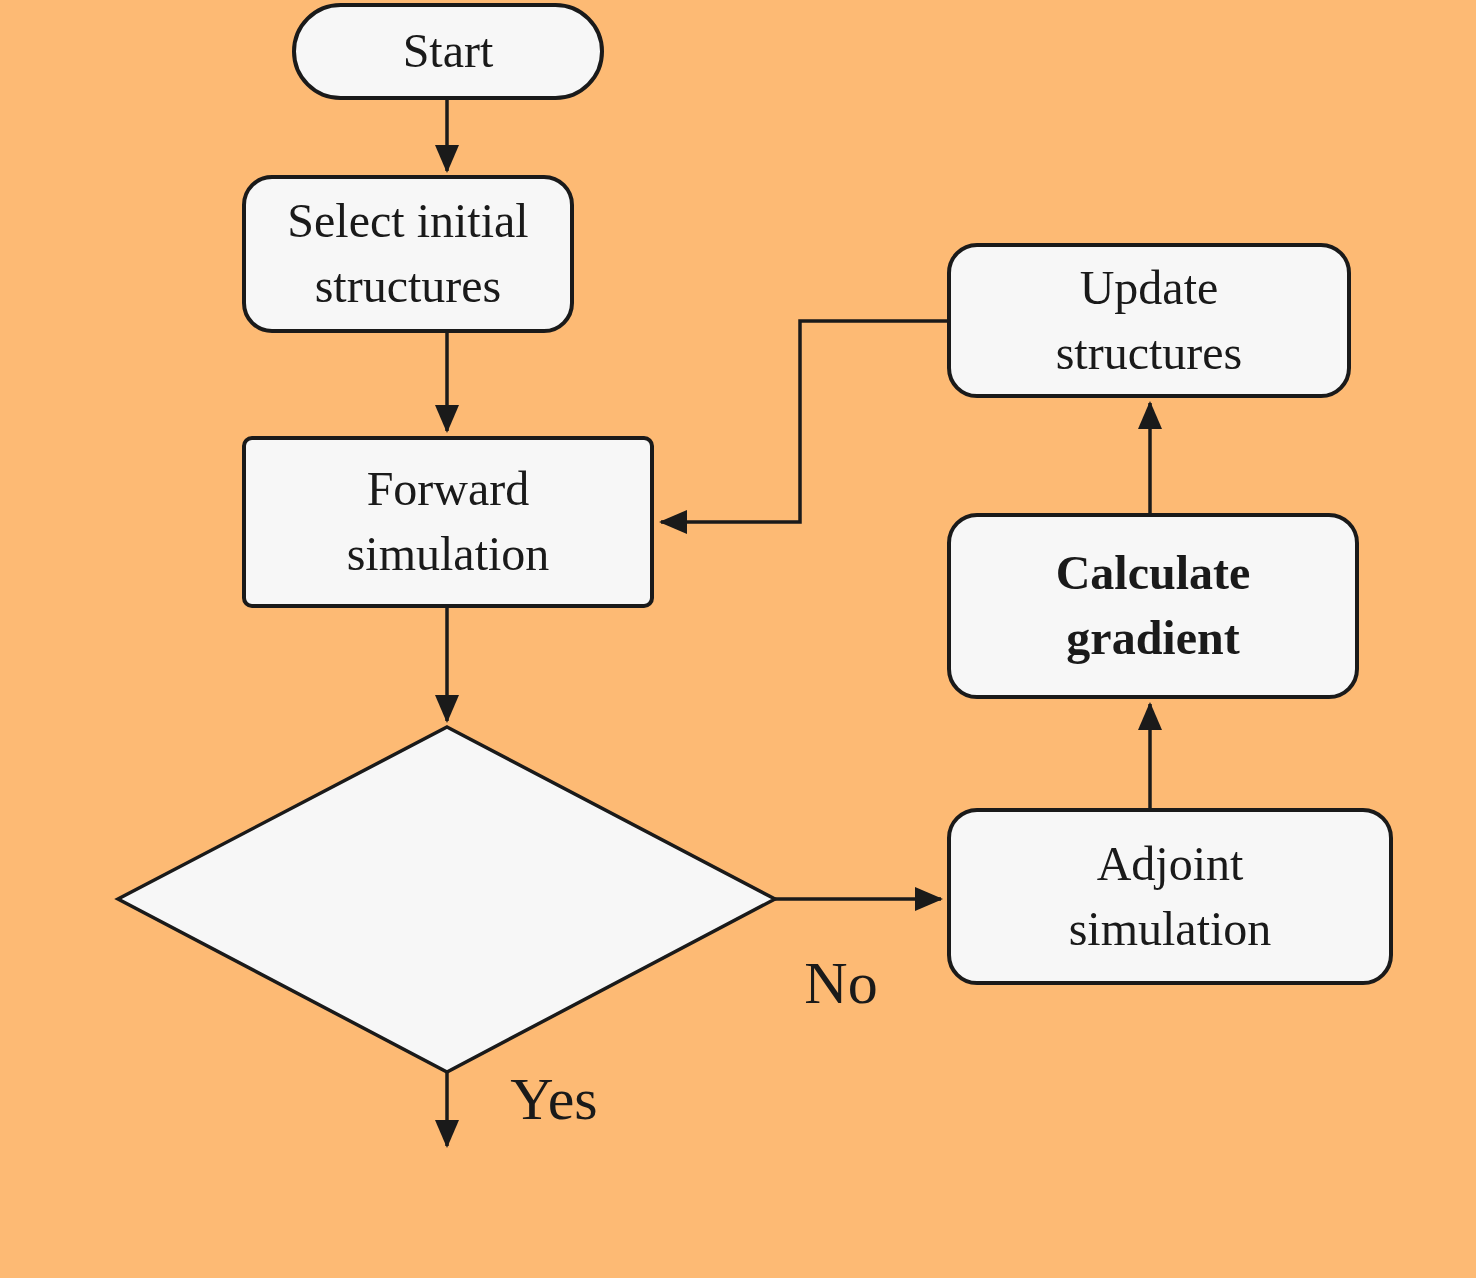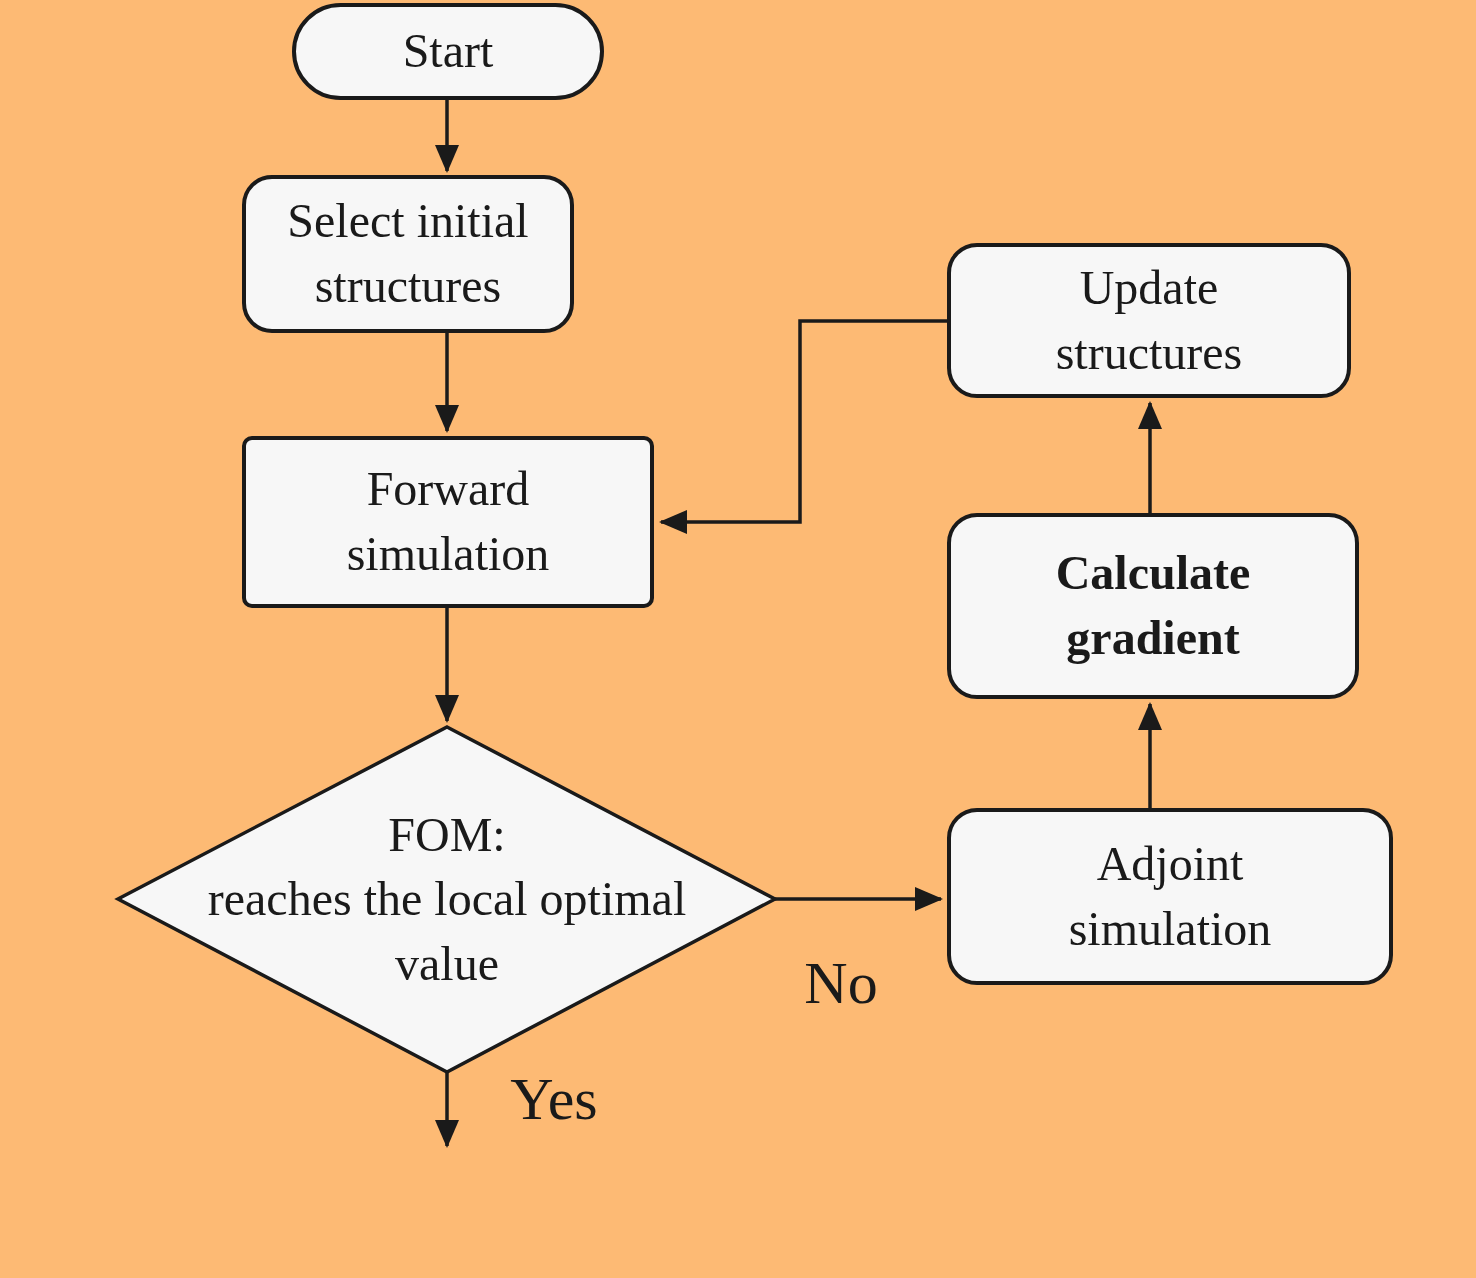--- a/index.html
+++ b/index.html
@@ -104,23 +104,20 @@
   </svg>
 
   <div class="node stadium" id="n-start">Start</div>
 
   <div class="node rounded" id="n-select">Select initial
 structures</div>
 
   <div class="node rounded" id="n-forward">Forward
 simulation</div>
 
-  <div class="diamond-label">FOM:
-reaches the local optimal
-value</div>
 
   <div class="node rounded" id="n-update">Update
 structures</div>
 
   <div class="node rounded" id="n-calc">Calculate
 gradient</div>
 
   <div class="node rounded" id="n-adjoint">Adjoint
 simulation</div>
 

